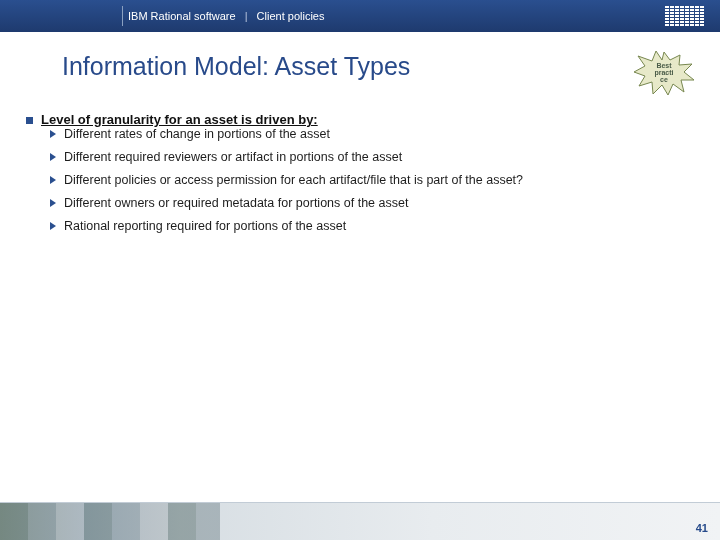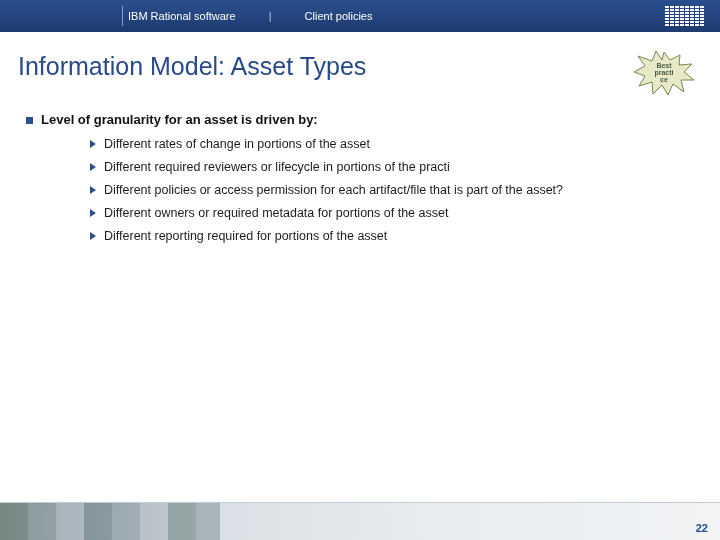--- a/index.html
+++ b/index.html
@@ -1,31 +1,31 @@
 <!DOCTYPE html>
 <html><head>
 <meta charset="utf-8">
 <style>
   * { margin:0; padding:0; box-sizing:border-box; }
   body { width:720px; height:540px; font-family:Arial,Helvetica,sans-serif; background:#fff; position:relative; overflow:hidden; }
-  .header { height:32px; background:linear-gradient(#2a4f8f,#1e3a6e); color:#fff; display:flex; align-items:center; padding-left:128px; font-size:11px; position:relative;gap:24px; }
+  .header { height:32px; background:linear-gradient(#2a4f8f,#1e3a6e); color:#fff; display:flex; align-items:center; padding-left:128px; font-size:11px; position:relative; }
   .header .divider-l { position:absolute; left:122px; top:6px; bottom:6px; width:1px; background:#8aa0c0; }
   .header .mid { margin:0 6px; color:#b8c4de; }
   .header .ibm-logo { position:absolute; right:16px; top:6px; display:flex; gap:1px; }
   .ibm-logo span { display:inline-block; width:4px; height:2px; background:#fff; box-shadow:0 3px 0 #fff,0 6px 0 #fff,0 9px 0 #fff,0 12px 0 #fff,0 15px 0 #fff,0 18px 0 #fff; }
   .title-row { display:flex; align-items:flex-start; padding:20px 24px 4px 18px; }
-  .title { color:#284a8a; font-size:25px; font-weight:400; flex:1; }
+  .title { color:#284a8a; font-size:25px; font-weight:400; flex:1;margin-left:44px; }
   .star { position:relative; width:64px; height:46px; margin-top:-2px; }
   .star svg { width:100%; height:100%; }
   .star-text { position:absolute; top:12px; left:0; right:0; text-align:center; font-size:7px; color:#4a5c48; line-height:7px; font-weight:bold; }
   .content { padding:12px 26px 0 26px; font-size:13px; color:#111; }
-  .lead { font-weight:bold; margin-bottom:10px; }
+  .lead { font-weight:bold; margin-bottom:0;text-decoration:underline; }
   .square-bullet { display:inline-block; width:7px; height:7px; background:#2a4f8f; margin-right:8px; }
   .sub { list-style:none; padding-left:24px; }
-  .sub li { position:relative; padding-left:14px; margin-bottom:9px; font-size:12.5px; color:#1d1d1d;margin-left:40px; }
+  .sub li { position:relative; padding-left:14px; margin-bottom:9px; font-size:12.5px; color:#1d1d1d; }
   .sub li::before { content:""; position:absolute; left:0; top:3px; width:0; height:0; border-left:6px solid #2a4f8f; border-top:4px solid transparent; border-bottom:4px solid transparent; }
   .footer { position:absolute; left:0; right:0; bottom:0; height:38px; background:linear-gradient(90deg,#6a7f68 0%,#9aaec2 12%,#d7dee3 25%,#e8ecef 60%,#f1f3f5 100%); border-top:1px solid #c2ccd6; }
   .footer .pg { position:absolute; right:12px; bottom:6px; font-size:11px; color:#264a8a; font-weight:bold; }
   .footer .strip { position:absolute; left:0; top:0; height:100%; width:220px; opacity:.7;
     background:repeating-linear-gradient(90deg,#7a8c8c 0 28px,#94a2a8 28px 56px,#b6bec2 56px 84px); }
 </style>
 </head>
 <body>
 
 <div class="header">
@@ -58,23 +58,23 @@
     </div>
   </div>
 </div>
 
 <div class="content">
   <div class="lead">
     <span class="square-bullet"></span><span>Level of granularity for an asset is driven by:</span>
   </div>
   <ul class="sub">
     <li>Different rates of change in portions of the asset</li>
-    <li>Different required reviewers or lifecycle in portions of the practi</li>
+    <li>Different required reviewers or artifact in portions of the asset</li>
     <li>Different policies or access permission for each artifact/file that is part of the asset?</li>
     <li>Different owners or required metadata for portions of the asset</li>
-    <li>Different reporting required for portions of the asset</li>
+    <li>Rational reporting required for portions of the asset</li>
   </ul>
 </div>
 
 <div class="footer">
   <div class="strip"></div>
-  <div class="pg">22</div>
+  <div class="pg">41</div>
 </div>
 
 </body></html>

